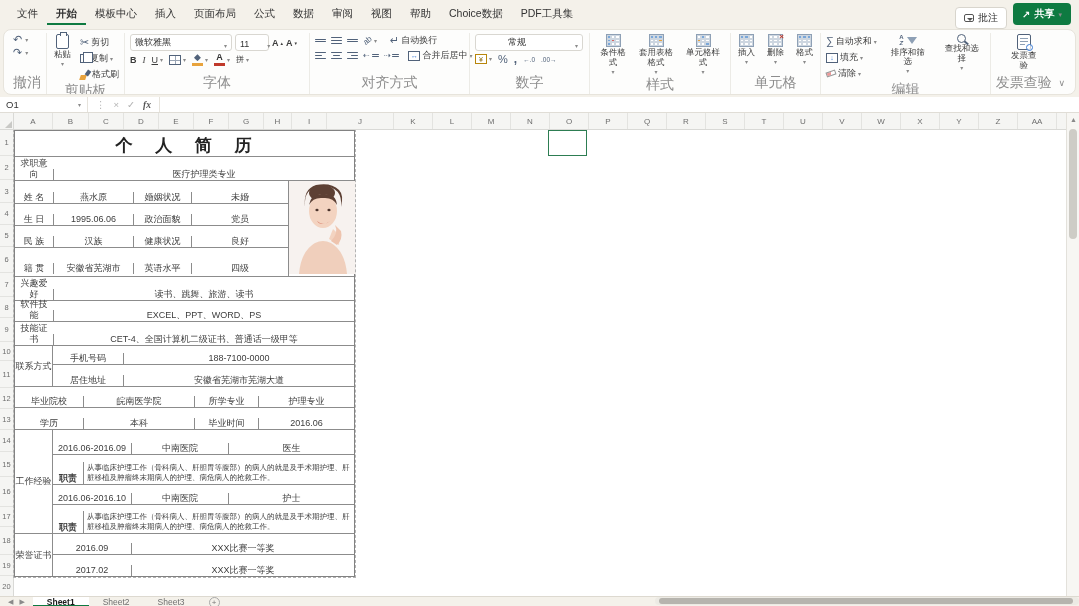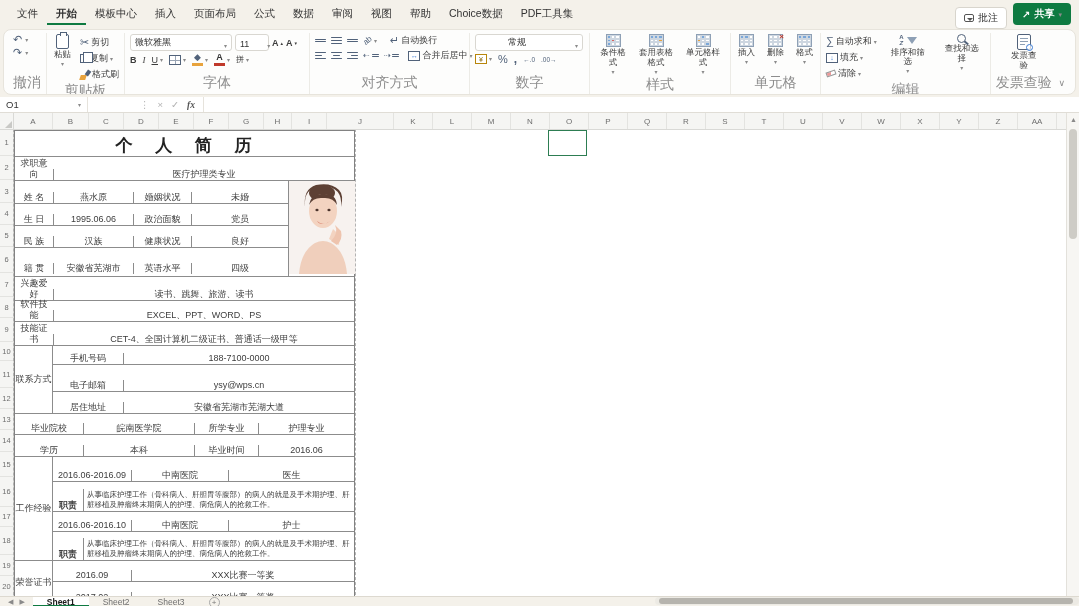--- a/index.html
+++ b/index.html
@@ -57,21 +57,21 @@
   .doc-ic i{position:absolute;left:2px;height:1px;background:#8ea0b5;width:8px;}
   .doc-ic .mag{position:absolute;right:-3px;bottom:-2px;width:7px;height:7px;border:1.6px solid #3a7bd5;border-radius:50%;background:rgba(255,255,255,.7);}
   .mag-ic{width:9px;height:9px;border:1.5px solid #51627a;border-radius:50%;position:relative;display:inline-block;}
   .mag-ic:after{content:"";position:absolute;width:5px;height:1.5px;background:#51627a;right:-4px;bottom:-1px;transform:rotate(40deg);}
   .funnel{display:inline-block;width:0;height:0;border-left:5px solid transparent;border-right:5px solid transparent;border-top:7px solid #8ea0b5;}
   .azc{display:inline-flex;flex-direction:column;font-size:6px;font-weight:bold;color:#51627a;line-height:1.05;}
   .eraser{width:10px;height:5px;background:linear-gradient(90deg,#e99 50%,#fff 50%);border:1px solid #999;transform:rotate(-20deg);display:inline-block;}
   .chev-collapse{position:absolute;right:10px;bottom:6px;color:#8b8b8b;font-size:9px;}
 
   
-  .fbar{position:absolute;top:97px;left:0;right:0;height:16px;background:#fff;border-bottom:1px solid #e0ddd6;display:flex;align-items:center;font-size:9.5px;gap:44px;}
+  .fbar{position:absolute;top:97px;left:0;right:0;height:16px;background:#fff;border-bottom:1px solid #e0ddd6;display:flex;align-items:center;font-size:9.5px;}
   .namebox{width:88px;height:100%;display:flex;align-items:center;justify-content:space-between;padding:0 6px;border-right:1px solid #e6e3dc;color:#333;}
   .fbtns{display:flex;align-items:center;gap:8px;padding:0 8px;border-right:1px solid #e6e3dc;color:#b3b3b3;height:100%;}
   .fbtns .fx{color:#555;font-style:italic;font-family:"Liberation Serif","DejaVu Serif",serif;font-weight:bold;}
   .finput{flex:1;height:100%;background:#fff;}
 
   
   .colhdr{position:absolute;top:113px;left:0;right:13px;height:17px;display:flex;background:#f5f5f3;border-bottom:1px solid #d9d9d6;overflow:hidden;}
   .corner{width:14px;border-right:1px solid #d9d9d6;position:relative;background:#f5f5f3;flex:0 0 auto;}
   .corner:after{content:"";position:absolute;right:1px;bottom:1px;border-left:7px solid transparent;border-bottom:7px solid #c9c9c6;}
   .colhdr .col{flex:0 0 auto;width:39px;border-right:1px solid #e3e3e0;font-size:8px;color:#6e6e6e;display:flex;align-items:center;justify-content:center;}
@@ -648,24 +648,20 @@
         <div class="cell fx1">CET-4、全国计算机二级证书、普通话一级甲等</div>
       </div>
 
       <div class="sect">
         <div class="outlab">联系方式</div>
         <div class="subcol">
           <div class="tr" style="height:19px;">
             <div class="cell w70">手机号码</div>
             <div class="cell fx1">188-7100-0000</div>
           </div>
-          <div class="tr" style="height:27px;">
-            <div class="cell w70">电子邮箱</div>
-            <div class="cell fx1">ysy@wps.cn</div>
-          </div>
           <div class="tr" style="height:21px;">
             <div class="cell w70">居住地址</div>
             <div class="cell fx1">安徽省芜湖市芜湖大道</div>
           </div>
         </div>
       </div>
 
       <div class="tr" style="height:21px;">
         <div class="cell w68">毕业院校</div>
         <div class="cell w111">皖南医学院</div>

